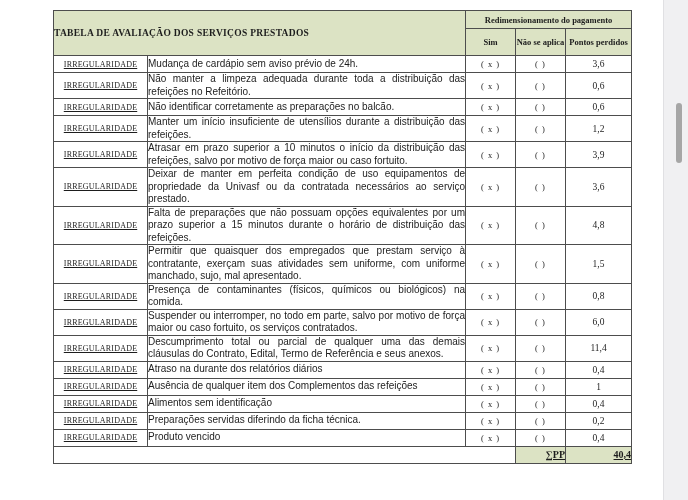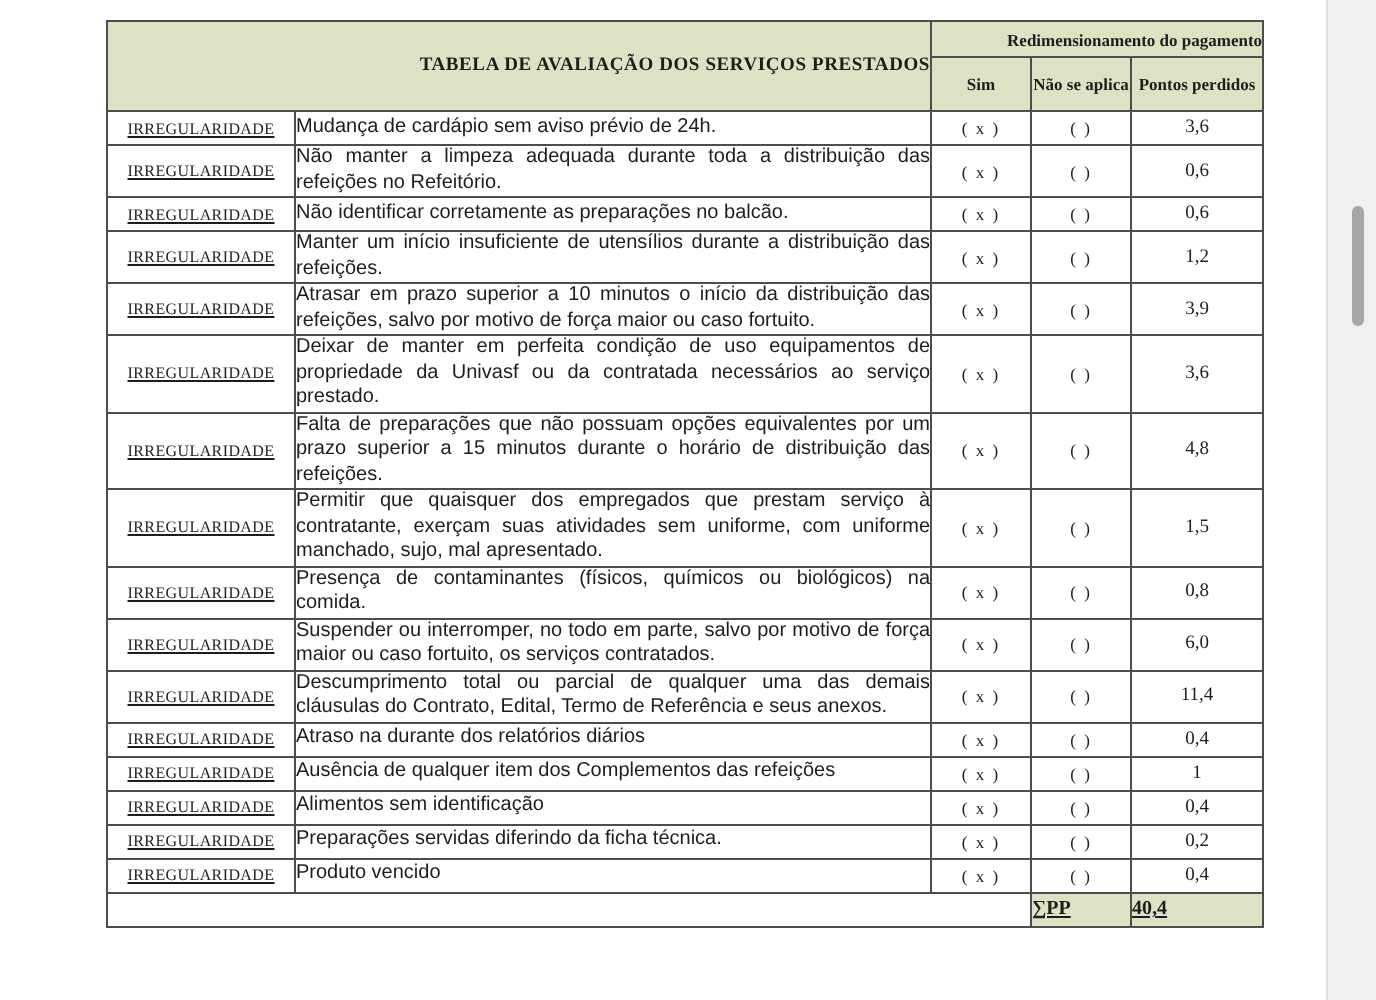--- a/index.html
+++ b/index.html
@@ -53,28 +53,28 @@
     border-collapse: collapse;
     table-layout: fixed;
   }
   .eval-table th, .eval-table td {
     border: 1px solid #4d4d4d;
     padding: 0;
     color: #1d1d1d;
   }
   .title-cell {
     font: bold 9.5px "Liberation Serif", serif;
-    text-align: right;
+    text-align: left;
     vertical-align: middle;
     letter-spacing: 0.3px;
     background: var(--header-bg, #dce3c4);
   }
   .group-cell {
     font: bold 8.5px "Liberation Serif", serif;
-    text-align: right;
+    text-align: center;
     vertical-align: middle;
     height: 17px;
     background: var(--header-bg, #dce3c4);
   }
   .col-cell {
     font: bold 8.5px "Liberation Serif", serif;
     text-align: center;
     vertical-align: middle;
     line-height: 1.2;
     height: 26px;
@@ -109,21 +109,21 @@
     font: 9.5px "Liberation Serif", serif;
     text-align: center;
     vertical-align: middle;
   }
   .no-border {
     border: none;
     background: transparent;
   }
   .sum-label, .sum-value {
     font: bold 10px "Liberation Serif", serif;
-    text-align: left;
+    text-align: right;
     vertical-align: middle;
     height: 16px;
     background: var(--header-bg, #dce3c4);
     text-decoration: underline;
   }
 </style>
 </head>
 <body>
 
 <div class="screen">

